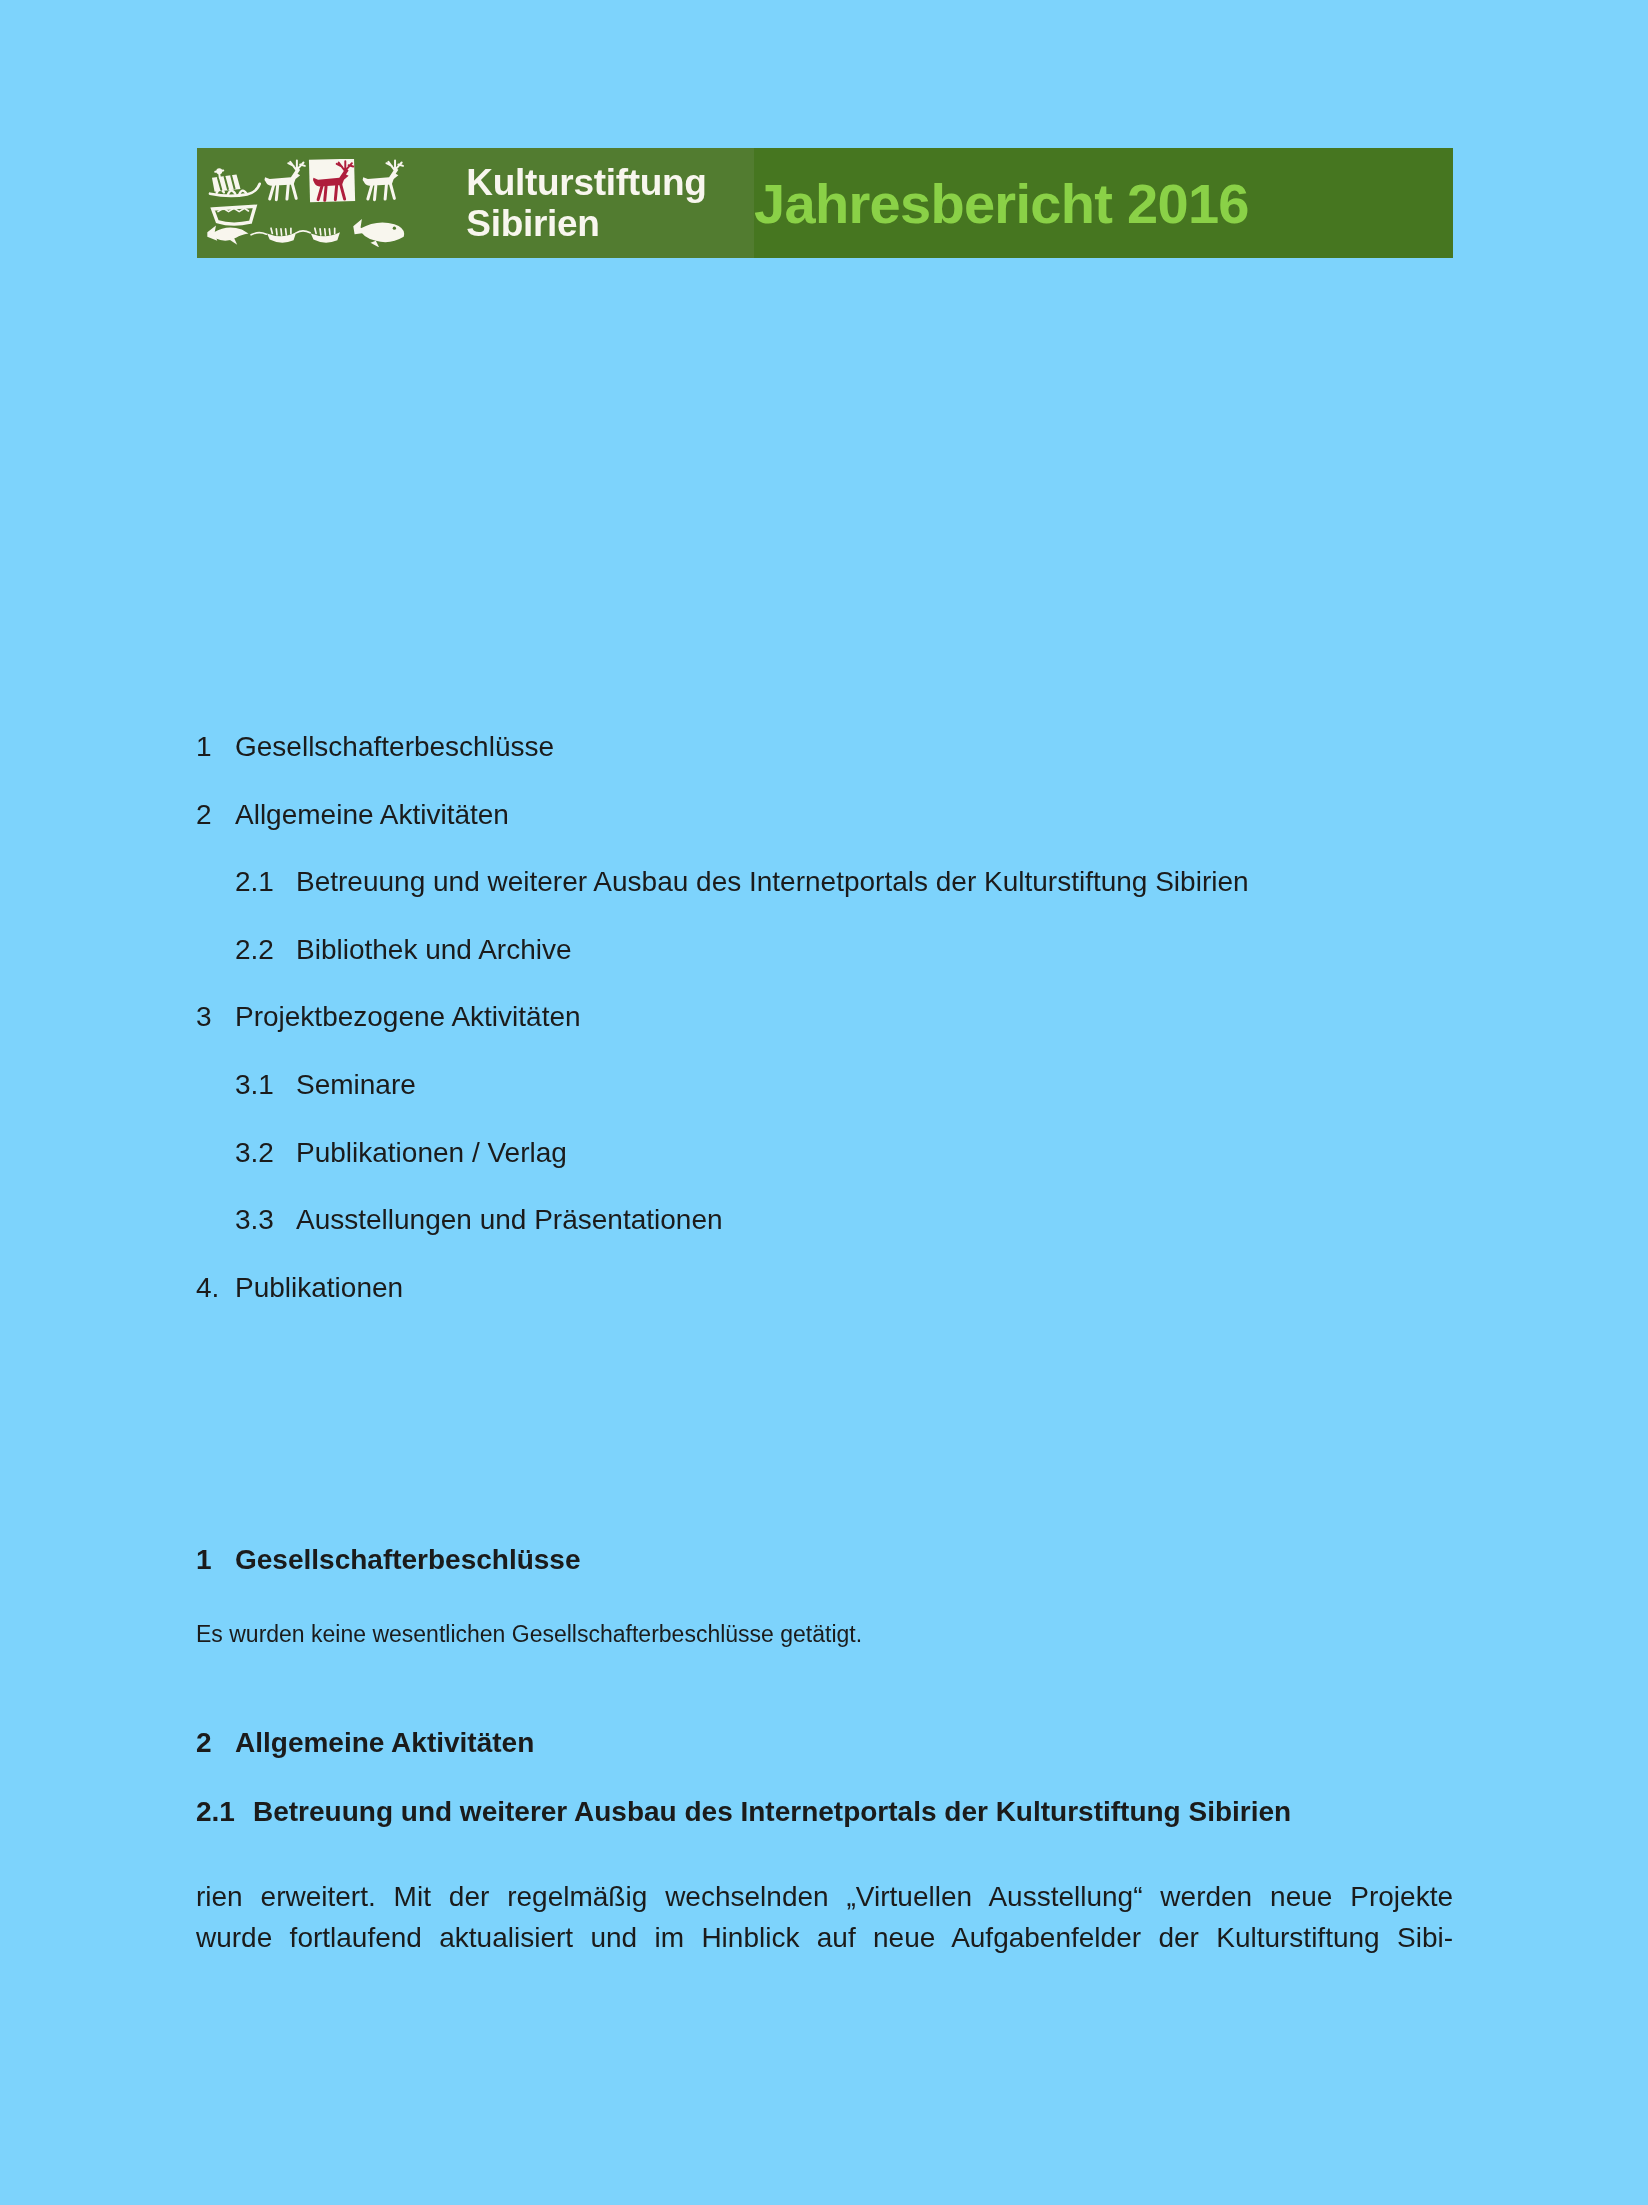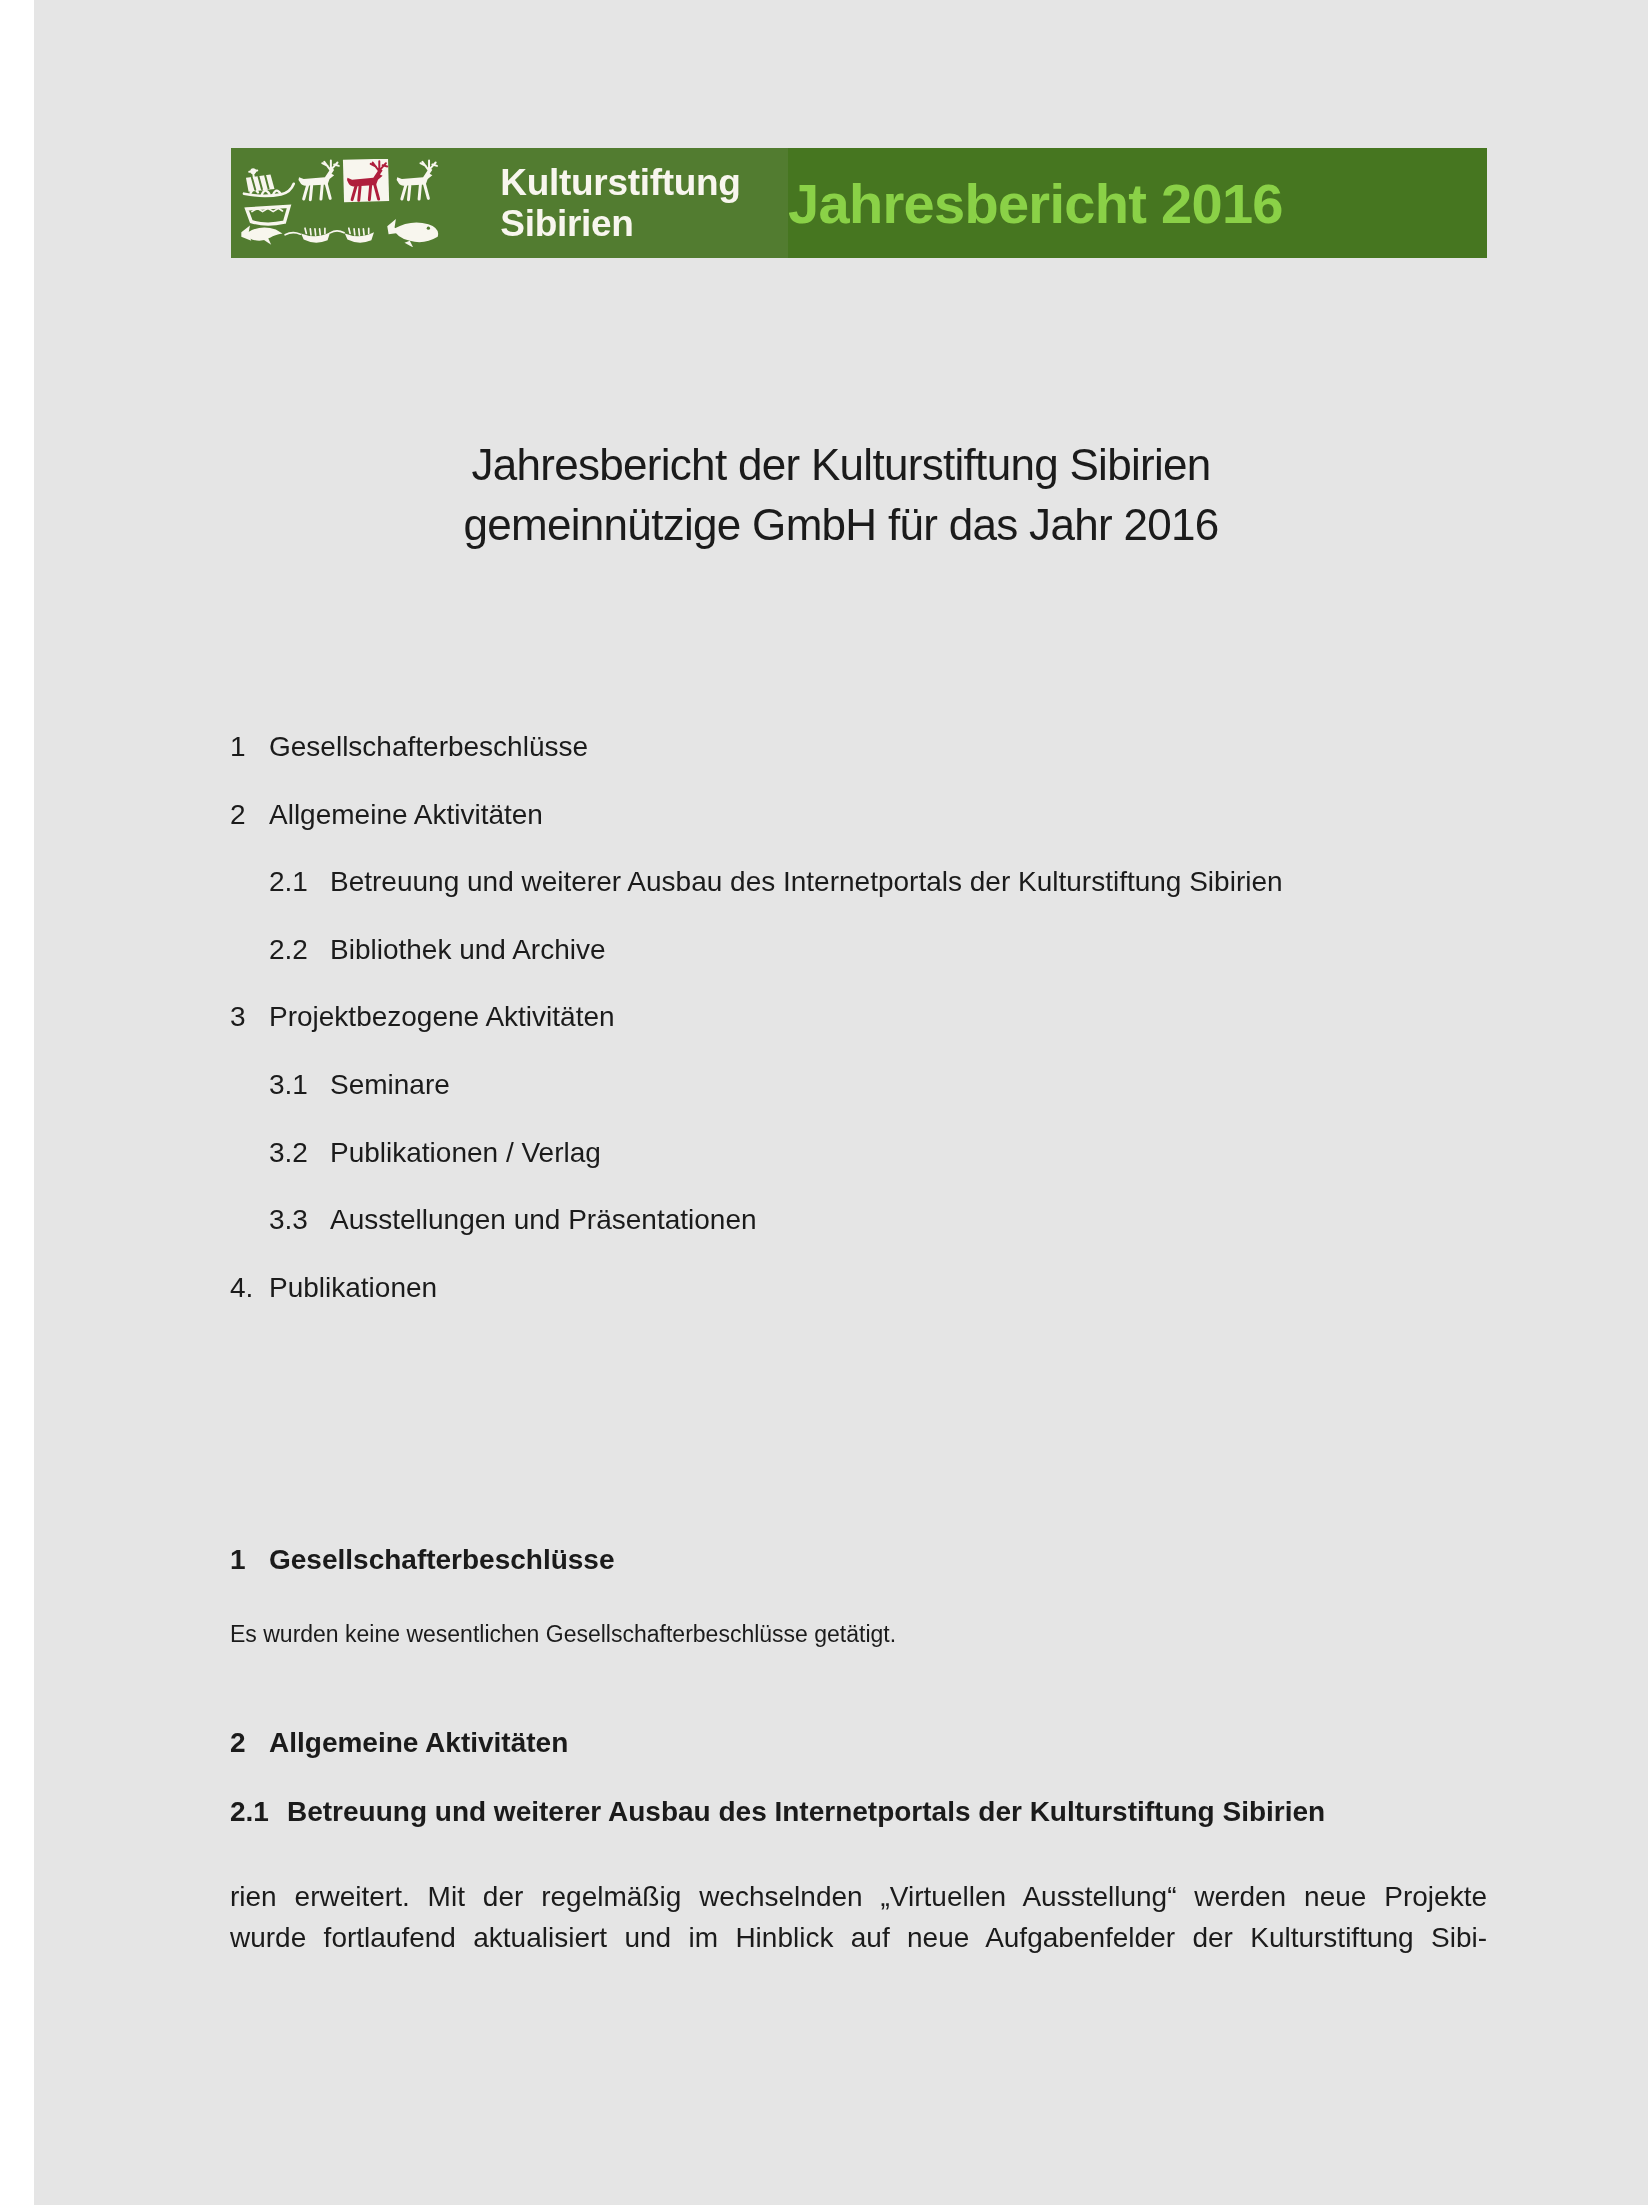--- a/index.html
+++ b/index.html
@@ -1,21 +1,21 @@
 <!DOCTYPE html>
 <html style="--banner_left_bg: #527C30; --banner_right_bg: #467620; --report_title_text: #8AD147; --logo_white: #F8F6EE; --logo_red: #AF1E3C; --text: #1b1b1b;font-size:10.6px"><head>
 <meta charset="utf-8">
 <style>
   html,body{margin:0;padding:0;background:#ffffff;}
   body{
     width:1648px;height:2205px;position:relative;
     font-family:"Liberation Sans",sans-serif;
     color:var(--text,#1b1b1b);
   }
-  .page{position:absolute;inset:0;background:#e5e5e5;margin-left:34px;}
+  .page{position:absolute;inset:0;background:#7dd3fc;}
 
   
   .banner{
     position:absolute;left:197px;top:148px;width:1256px;height:110px;
     display:flex;overflow:hidden;
   }
   .banner-left{
     width:557px;height:100%;
     background:var(--banner_left_bg,#527C30);
     display:flex;align-items:center;
@@ -160,24 +160,20 @@
       <div class="logo-text">
         <div>Kulturstiftung</div>
         <div>Sibirien</div>
       </div>
     </div>
     <div class="banner-right">
       <span class="banner-report-title">Jahresbericht 2016</span>
     </div>
   </div>
 
-  <div class="doc-title">
-    <div>Jahresbericht der Kulturstiftung Sibirien</div>
-    <div>gemeinnützige GmbH für das Jahr 2016</div>
-  </div>
 
   <div class="toc">
     <div class="toc-item">
       <span class="num">1</span>
       <span>Gesellschafterbeschlüsse</span>
     </div>
     <div class="toc-item">
       <span class="num">2</span>
       <span>Allgemeine Aktivitäten</span>
     </div>

